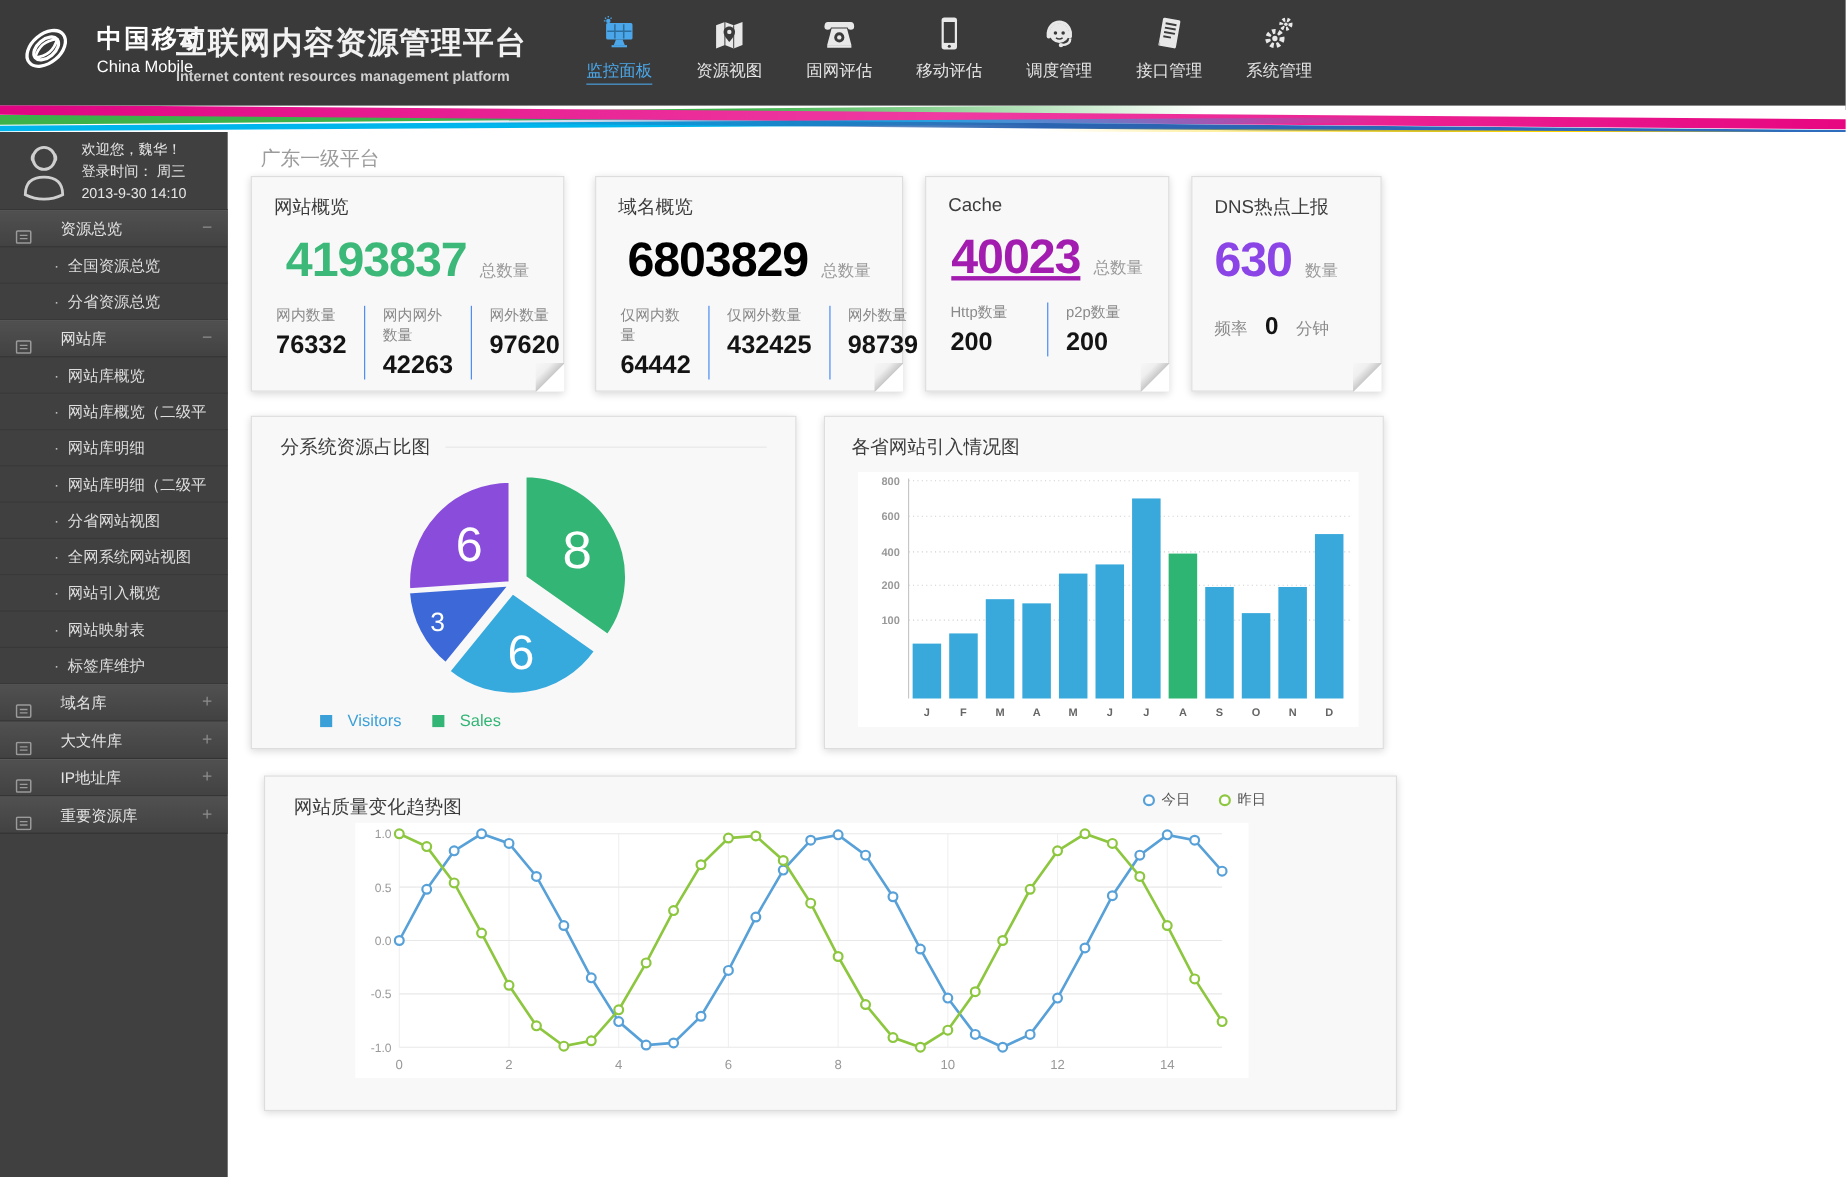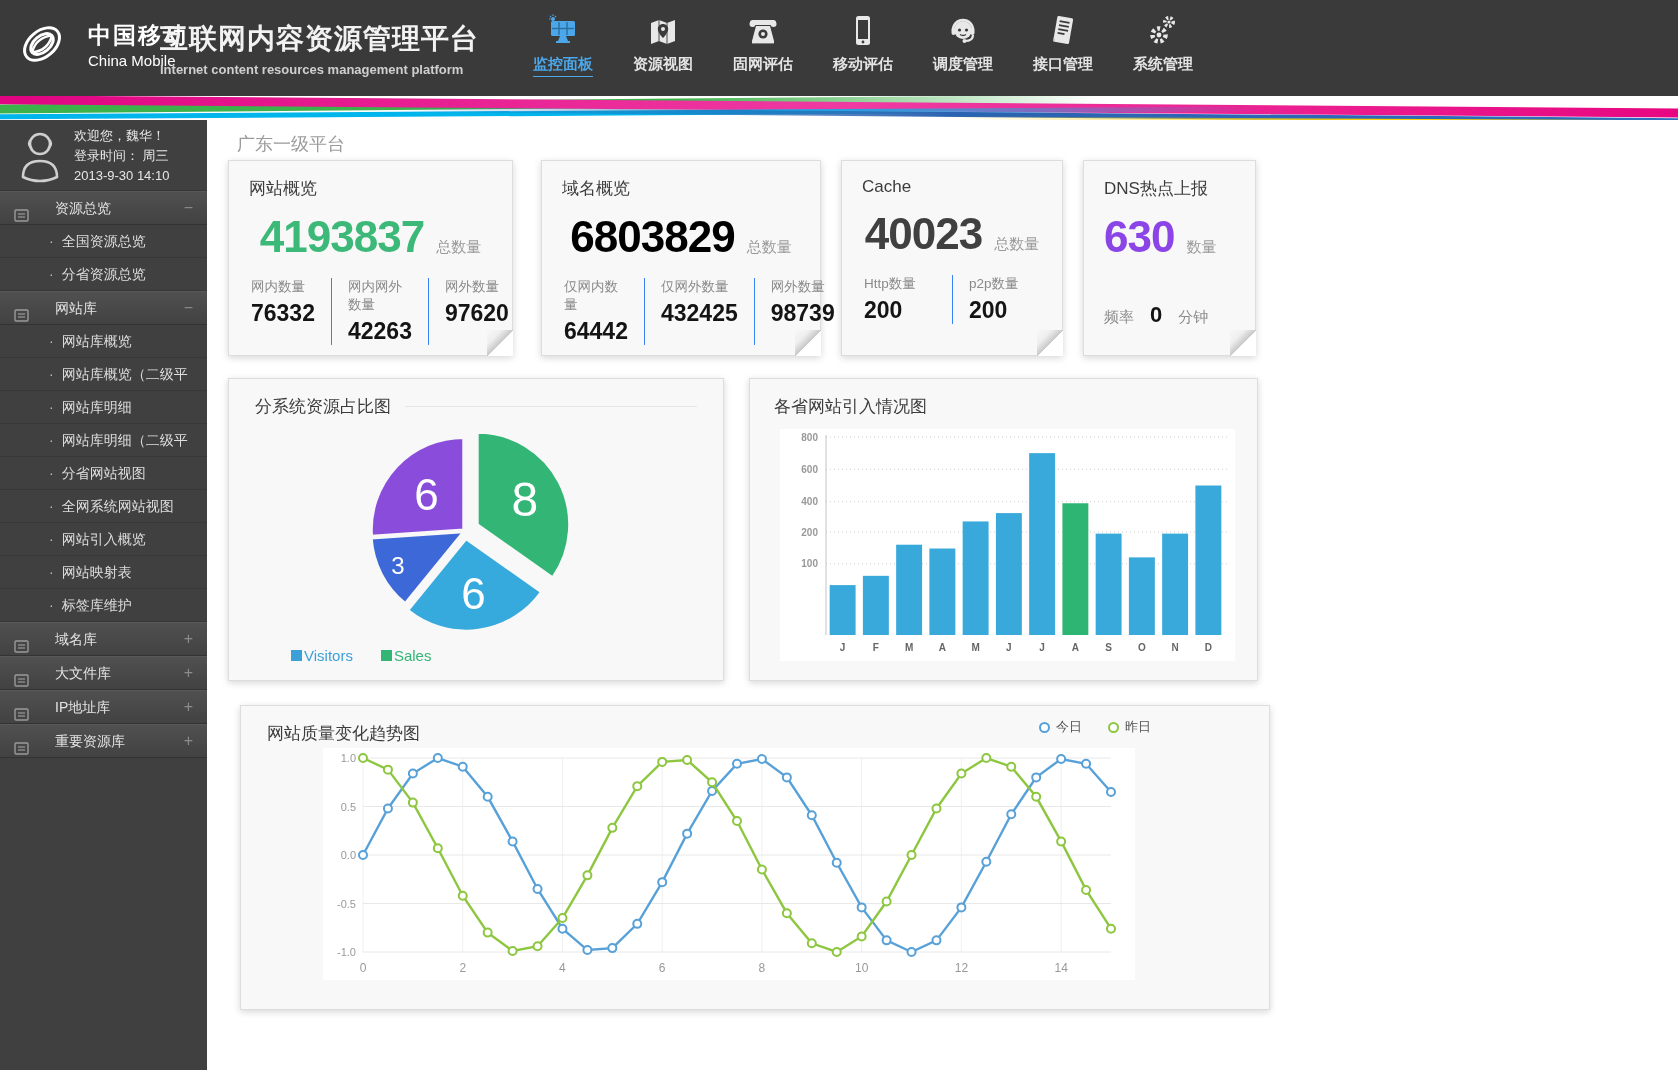--- a/index.html
+++ b/index.html
@@ -8,21 +8,21 @@
   .header{position:absolute;top:0;left:0;width:1678px;height:100px;background:#3a3a3a;z-index:2;}
   .brand{position:absolute;left:16px;top:18px;display:flex;align-items:center;}
   .brand svg{display:block;}
   .brand-txt{margin-left:20px;color:#fff;}
   .brand-cn{font-size:23px;font-weight:bold;letter-spacing:2px;}
   .brand-en{font-size:15px;margin-top:1px;}
   .titleblock{position:absolute;left:160px;top:20px;color:#f2f2f2;}
   .title-cn{font-size:28px;font-weight:bold;letter-spacing:1px;}
   .title-en{font-size:13px;font-weight:bold;color:#cfcfcf;margin-top:4px;}
   .nav{position:absolute;left:513px;top:12px;display:flex;}
-  .nav-item{width:100px;text-align:center;cursor:pointer;font-weight:bold;}
+  .nav-item{width:100px;text-align:center;cursor:pointer;}
   .nav-ico{height:36px;display:flex;align-items:flex-end;justify-content:center;}
   .nav-lbl{display:inline-block;margin-top:7px;font-size:15px;color:#e4e4e4;padding-bottom:2px;}
   .nav-item.active .nav-lbl{color:#4ba7e9;border-bottom:1px solid #4ba7e9;}
   
   .ribbon{position:absolute;top:96px;left:0;width:1678px;height:24px;background:#fff;overflow:hidden;z-index:3;}
   .ribbon i{position:absolute;display:block;width:110%;left:-4%;}
   .st1{top:1px;height:9px;background:linear-gradient(90deg,#3db24a,#3db24a 40%,rgba(61,178,74,0) 63%);transform:rotate(-.5deg);}
   .st2{top:6px;height:9px;background:linear-gradient(90deg,#df0080,#ef3ba2 50%,#e6007d);transform:rotate(.45deg);}
   .st3{top:13px;height:5px;background:linear-gradient(90deg,#00b5ec,#00b5ec 45%,rgba(0,181,236,0) 72%);transform:rotate(-.35deg);}
   .st4{top:15px;height:5px;background:linear-gradient(90deg,rgba(42,99,176,0) 25%,#2a63b0 55%,#2f6fc0);transform:rotate(.5deg);}
@@ -51,29 +51,29 @@
   .sc-title{font-size:17px;color:#3c3c3c;}
   .bigrow{display:flex;align-items:baseline;justify-content:center;gap:12px;margin-top:12px;}
   .big-num{font-size:44px;font-weight:bold;letter-spacing:-1px;}
   .big-unit{font-size:15px;color:#9a9a9a;}
   .stat-cols{display:flex;margin-top:16px;}
   .stat-col{padding:0 16px;}
   .stat-col:first-child{padding-left:2px;}
   .stat-col + .stat-col{border-left:1px solid #3b82f6;}
   .st-lbl{font-size:13.5px;color:#8a8a8a;}
   .st-val{font-size:23px;font-weight:bold;color:#141414;margin-top:4px;}
-  .freq-row{display:flex;align-items:baseline;gap:16px;margin-top:40px;}
+  .freq-row{display:flex;align-items:baseline;gap:16px;margin-top:22px;}
   .freq-lbl,.freq-unit{font-size:15px;color:#8a8a8a;}
   .freq-val{font-size:22px;font-weight:bold;color:#141414;}
   
   .ct-title{font-size:17px;color:#3c3c3c;display:flex;align-items:center;gap:14px;}
   .ct-title .hair{flex:1;border-top:1px solid #e6e6e6;}
   .chart-panel{position:absolute;background:#fff;}
   .pie-legend{position:absolute;left:62px;top:268px;display:flex;gap:28px;font-size:15px;}
-  .pl-item{display:flex;align-items:center;gap:2px;cursor:pointer;}
+  .pl-item{display:flex;align-items:center;gap:14px;cursor:pointer;}
   .pl-sw{width:11px;height:11px;display:inline-block;}
   .line-legend{position:absolute;right:118px;top:12px;display:flex;gap:26px;font-size:13px;color:#555;}
   .ll-item{display:flex;align-items:center;cursor:pointer;}
   .ring{width:7px;height:7px;border-radius:50%;border:2px solid #999;background:#fff;display:inline-block;margin-right:6px;}
   svg text{font-family:"Liberation Sans","DejaVu Sans",sans-serif;}
 </style>
 </head>
 <body>
 
 <div class="header">
@@ -312,21 +312,21 @@
         </div>
       <div class="stat-col">
           <div class="st-lbl">网外数量</div>
           <div class="st-val">98739</div>
         </div>
     </div>
   </div>
   <div class="card stat-card" style="left:634px;width:222px;">
     <div class="sc-title">Cache</div>
     <div class="bigrow">
-        <span class="big-num" style="color: #404040;">40023</span>
+        <span class="big-num" style="color: #a21caf; text-decoration: underline;">40023</span>
         <span class="big-unit">总数量</span>
       </div>
     <div class="stat-cols">
       <div class="stat-col" style="width:72px;">
           <div class="st-lbl">Http数量</div>
           <div class="st-val">200</div>
         </div>
       <div class="stat-col">
           <div class="st-lbl">p2p数量</div>
           <div class="st-val">200</div>

